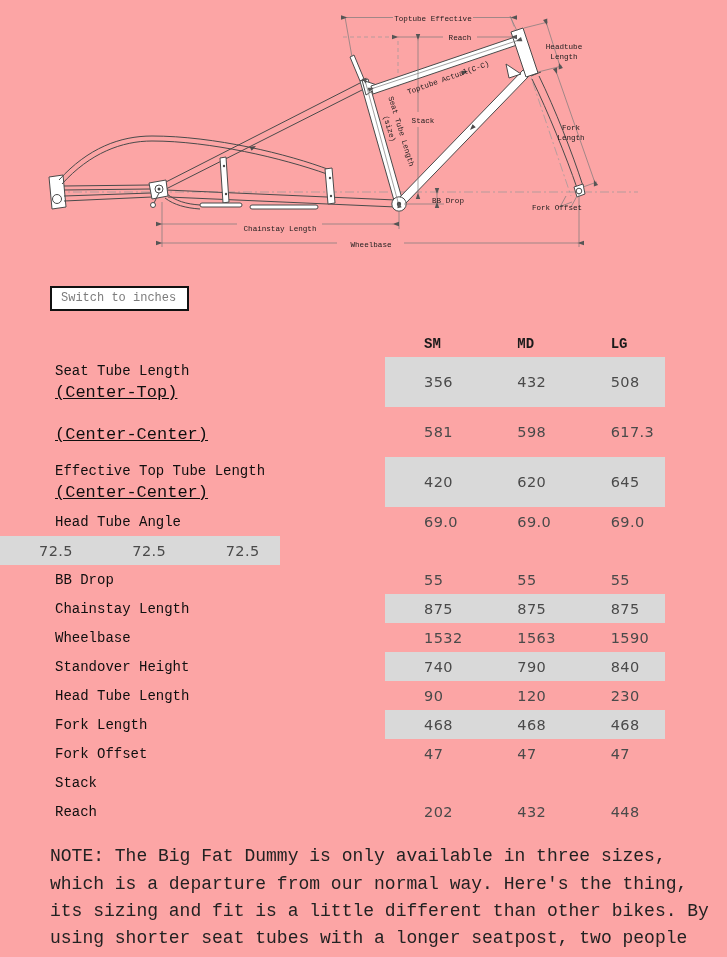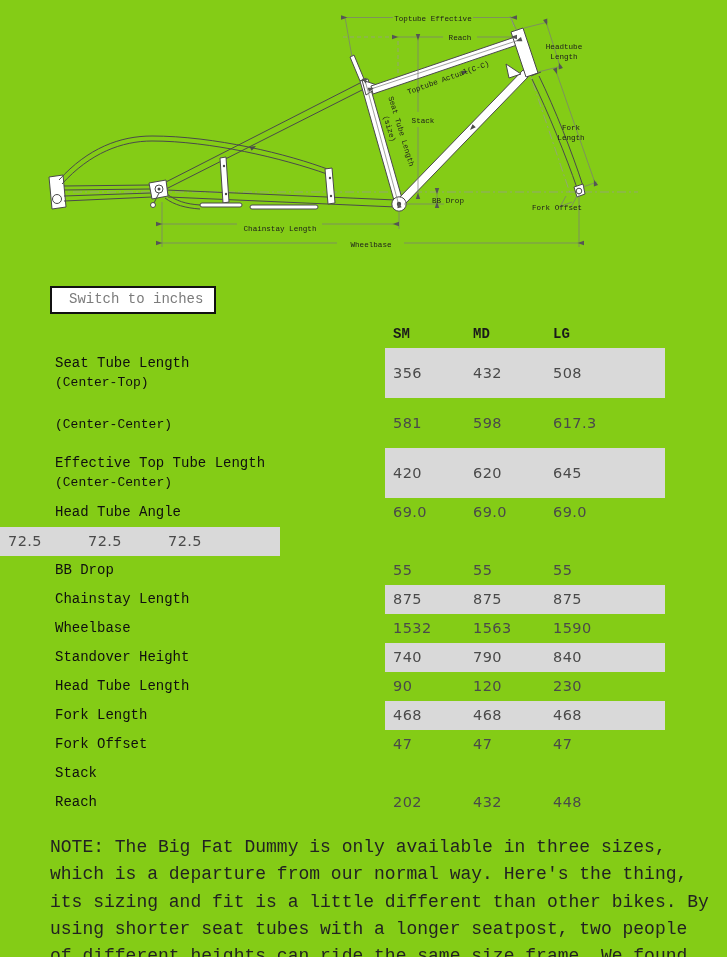--- a/index.html
+++ b/index.html
@@ -1,43 +1,43 @@
 <!DOCTYPE html>
 <html><head>
 <meta charset="utf-8">
 <style>
   html,body{margin:0;padding:0;background:#ffffff;}
-  .page{position:relative;width:727px;height:957px;background:#84cc16;overflow:hidden;
+  .page{position:relative;width:727px;height:957px;background:#fca5a5;overflow:hidden;
         font-family:"Liberation Mono","DejaVu Sans Mono",monospace;color:#111;}
   
   .diagram{position:relative;width:727px;height:260px;}
   .diagram svg{position:absolute;left:0;top:0;}
   .tube{fill:#ffffff;stroke:#4a4a4a;stroke-width:1;}
   .tline{fill:none;stroke:#4a4a4a;stroke-width:1;}
   .dim{fill:none;stroke:#7a7a7a;stroke-width:0.7;}
   .dashdot{fill:none;stroke:#9a9a9a;stroke-width:0.7;stroke-dasharray:9 3 2 3;}
   .dash{fill:none;stroke:#9a9a9a;stroke-width:0.7;stroke-dasharray:4 3;}
   .lbl text{font-family:"Liberation Mono","DejaVu Sans Mono",monospace;font-size:7.6px;
             fill:#1c1c1c;text-anchor:middle;}
   .flow{fill:#4a4a4a;}
   
-  .units-btn{display:inline-block;margin:26px 0 4px 50px;padding:3px 11px 4px 17px;
+  .units-btn{display:inline-block;margin:26px 0 16px 50px;padding:3px 11px 4px 9px;
              background:#fff;border:2px solid #111;font-family:"Liberation Mono",monospace;
-             font-size:14px;color:#7b7b7b;cursor:pointer;line-height:1.2;}
+             font-size:12px;color:#7b7b7b;cursor:pointer;line-height:1.2;}
   
   .geo-table{margin-top:3px;}
   .thead{display:flex;align-items:center;min-height:27px;}
   .trow{display:flex;align-items:center;min-height:29px;}
   .trow.tall{min-height:50px;}
   .tlabel{width:385px;padding-left:55px;box-sizing:border-box;font-size:14px;color:#0f0f0f;}
-  .tlabel .sub{font-size:13px;margin-top:4px;}
+  .tlabel .sub{font-size:17px;margin-top:4px;text-decoration:underline;}
   .tvals{width:280px;display:flex;align-self:stretch;align-items:center;}
   .tvals.shaded{background:#d9d9d9;align-items:center;}
   .tval{width:80px;padding-left:8px;box-sizing:border-box;
-        font-family:"DejaVu Sans",sans-serif;font-size:14.5px;color:#4a4a4a;letter-spacing:0.4px;}
+        font-family:"DejaVu Sans",sans-serif;font-size:14.5px;color:#4a4a4a;letter-spacing:0.4px;margin-left:31px;}
   .th{font-family:"Liberation Mono",monospace;font-weight:bold;font-size:14px;color:#1a1a1a;letter-spacing:0;}
   
   .note{margin:17px 50px 0 50px;width:665px;font-size:18px;line-height:1.52;color:#222;}
 </style>
 </head>
 <body>
 
 <div class="page">
 
   

